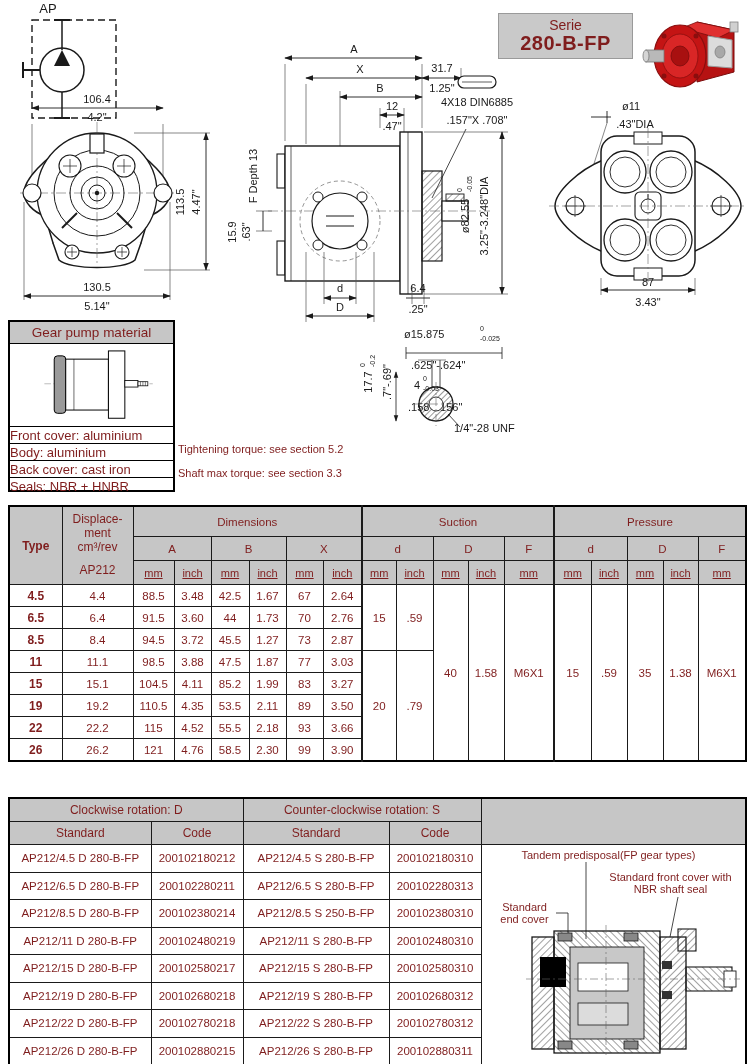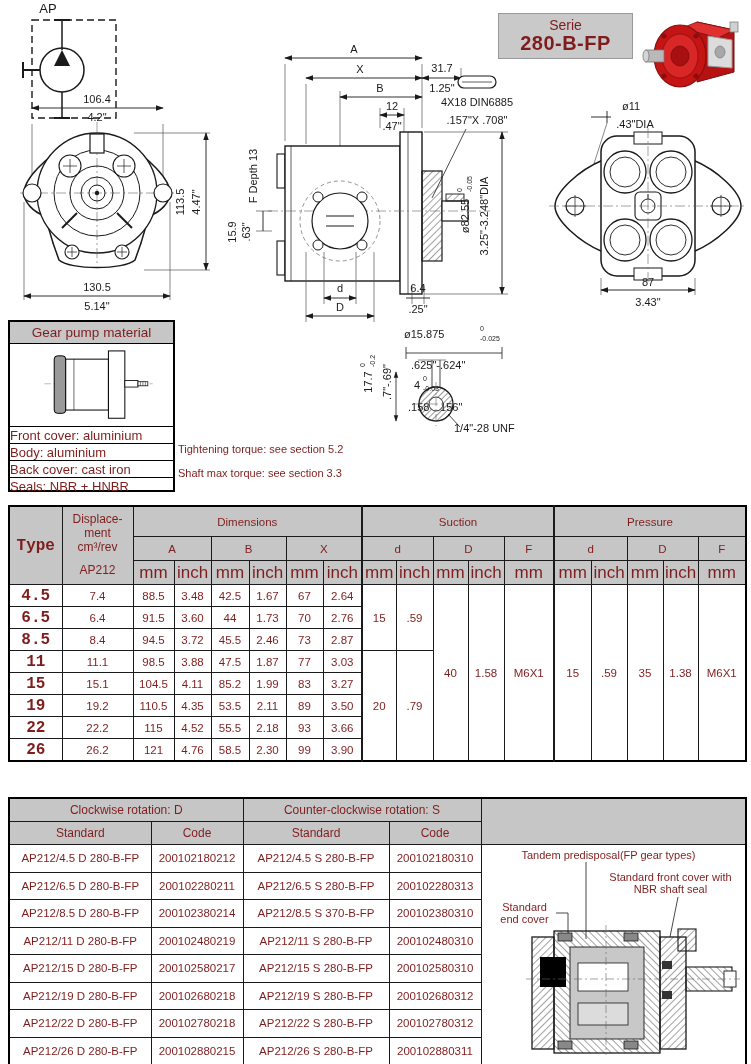--- a/index.html
+++ b/index.html
@@ -20,25 +20,25 @@
       display:flex;align-items:center;justify-content:center;font-size:13.5px;}
   #material-box .mb-draw{height:82px;border-bottom:1px solid #000;display:flex;align-items:center;justify-content:center;}
   #material-box .mb-row{height:16px;border-bottom:1px solid #000;font-size:13px;display:flex;align-items:center;}
   #material-box .mb-row:last-child{border-bottom:none;}
   
   .note{left:178px;font-size:11px;}
   
   #dim-table{left:8px;top:505px;border-collapse:collapse;table-layout:fixed;border:2px solid #000;}
   #dim-table td{border:1px solid #1a1a1a;text-align:center;vertical-align:middle;font-size:11.5px;padding:0;overflow:hidden;}
   #dim-table .gray{background:#c6c6c6;}
-  #dim-table .btype{font-weight:bold;font-size:16px;font-family:Liberation Mono, monospace;}
+  #dim-table .btype{font-weight:bold;font-size:12px;}
   #dim-table .bl2{border-left-width:2px;}
   #dim-table tr.hr1 td{height:29px;}
   #dim-table tr.hr2 td{height:23px;}
-  #dim-table tr.hr3 td{height:23px;font-size:17px;}
+  #dim-table tr.hr3 td{height:23px;font-size:11px;text-decoration:underline;}
   #dim-table tr.br td{height:21px;}
   #dim-table .disp-cell div{line-height:1.15;font-size:12px;}
   #dim-table .ap212{margin-top:9px;}
   
   #codes-table{left:8px;top:797px;border-collapse:collapse;table-layout:fixed;border:2px solid #000;}
   #codes-table td{border:1px solid #1a1a1a;text-align:center;vertical-align:middle;font-size:11.5px;padding:0;}
   #codes-table .gray{background:#c6c6c6;}
   #codes-table tr.hh td{height:22px;font-size:12px;}
   #codes-table tr.cr td{height:26.5px;}
   #codes-table .notes-cell{position:relative;padding:12px;vertical-align:top;background:#fff;}
@@ -397,21 +397,21 @@
           <td class="gray">inch</td>
       <td class="gray">mm</td>
       <td class="gray bl2">mm</td>
           <td class="gray">inch</td>
       <td class="gray">mm</td>
           <td class="gray">inch</td>
       <td class="gray">mm</td>
     </tr>
     <tr class="br">
       <td class="btype">4.5</td>
-          <td>7.4</td>
+          <td>4.4</td>
       <td>88.5</td>
           <td>3.48</td>
       <td>42.5</td>
           <td>1.67</td>
       <td>67</td>
           <td>2.64</td>
       <td class="bl2" rowspan="3">15</td>
       <td rowspan="3">.59</td>
       <td rowspan="8">40</td>
       <td rowspan="8">1.58</td>
@@ -431,21 +431,21 @@
           <td>1.73</td>
       <td>70</td>
           <td>2.76</td>
     </tr>
     <tr class="br">
       <td class="btype">8.5</td>
           <td>8.4</td>
       <td>94.5</td>
           <td>3.72</td>
       <td>45.5</td>
-          <td>2.46</td>
+          <td>1.27</td>
       <td>73</td>
           <td>2.87</td>
     </tr>
     <tr class="br">
       <td class="btype">11</td>
           <td>11.1</td>
       <td>98.5</td>
           <td>3.88</td>
       <td>47.5</td>
           <td>1.87</td>
@@ -561,21 +561,21 @@
     </tr>
     <tr class="cr">
       <td>AP212/6.5 D 280-B-FP</td>
       <td>200102280211</td>
       <td>AP212/6.5 S 280-B-FP</td>
       <td>200102280313</td>
     </tr>
     <tr class="cr">
       <td>AP212/8.5 D 280-B-FP</td>
       <td>200102380214</td>
-      <td>AP212/8.5 S 370-B-FP</td>
+      <td>AP212/8.5 S 250-B-FP</td>
       <td>200102380310</td>
     </tr>
     <tr class="cr">
       <td>AP212/11 D  280-B-FP</td>
       <td>200102480219</td>
       <td>AP212/11 S 280-B-FP</td>
       <td>200102480310</td>
     </tr>
     <tr class="cr">
       <td>AP212/15 D  280-B-FP</td>

